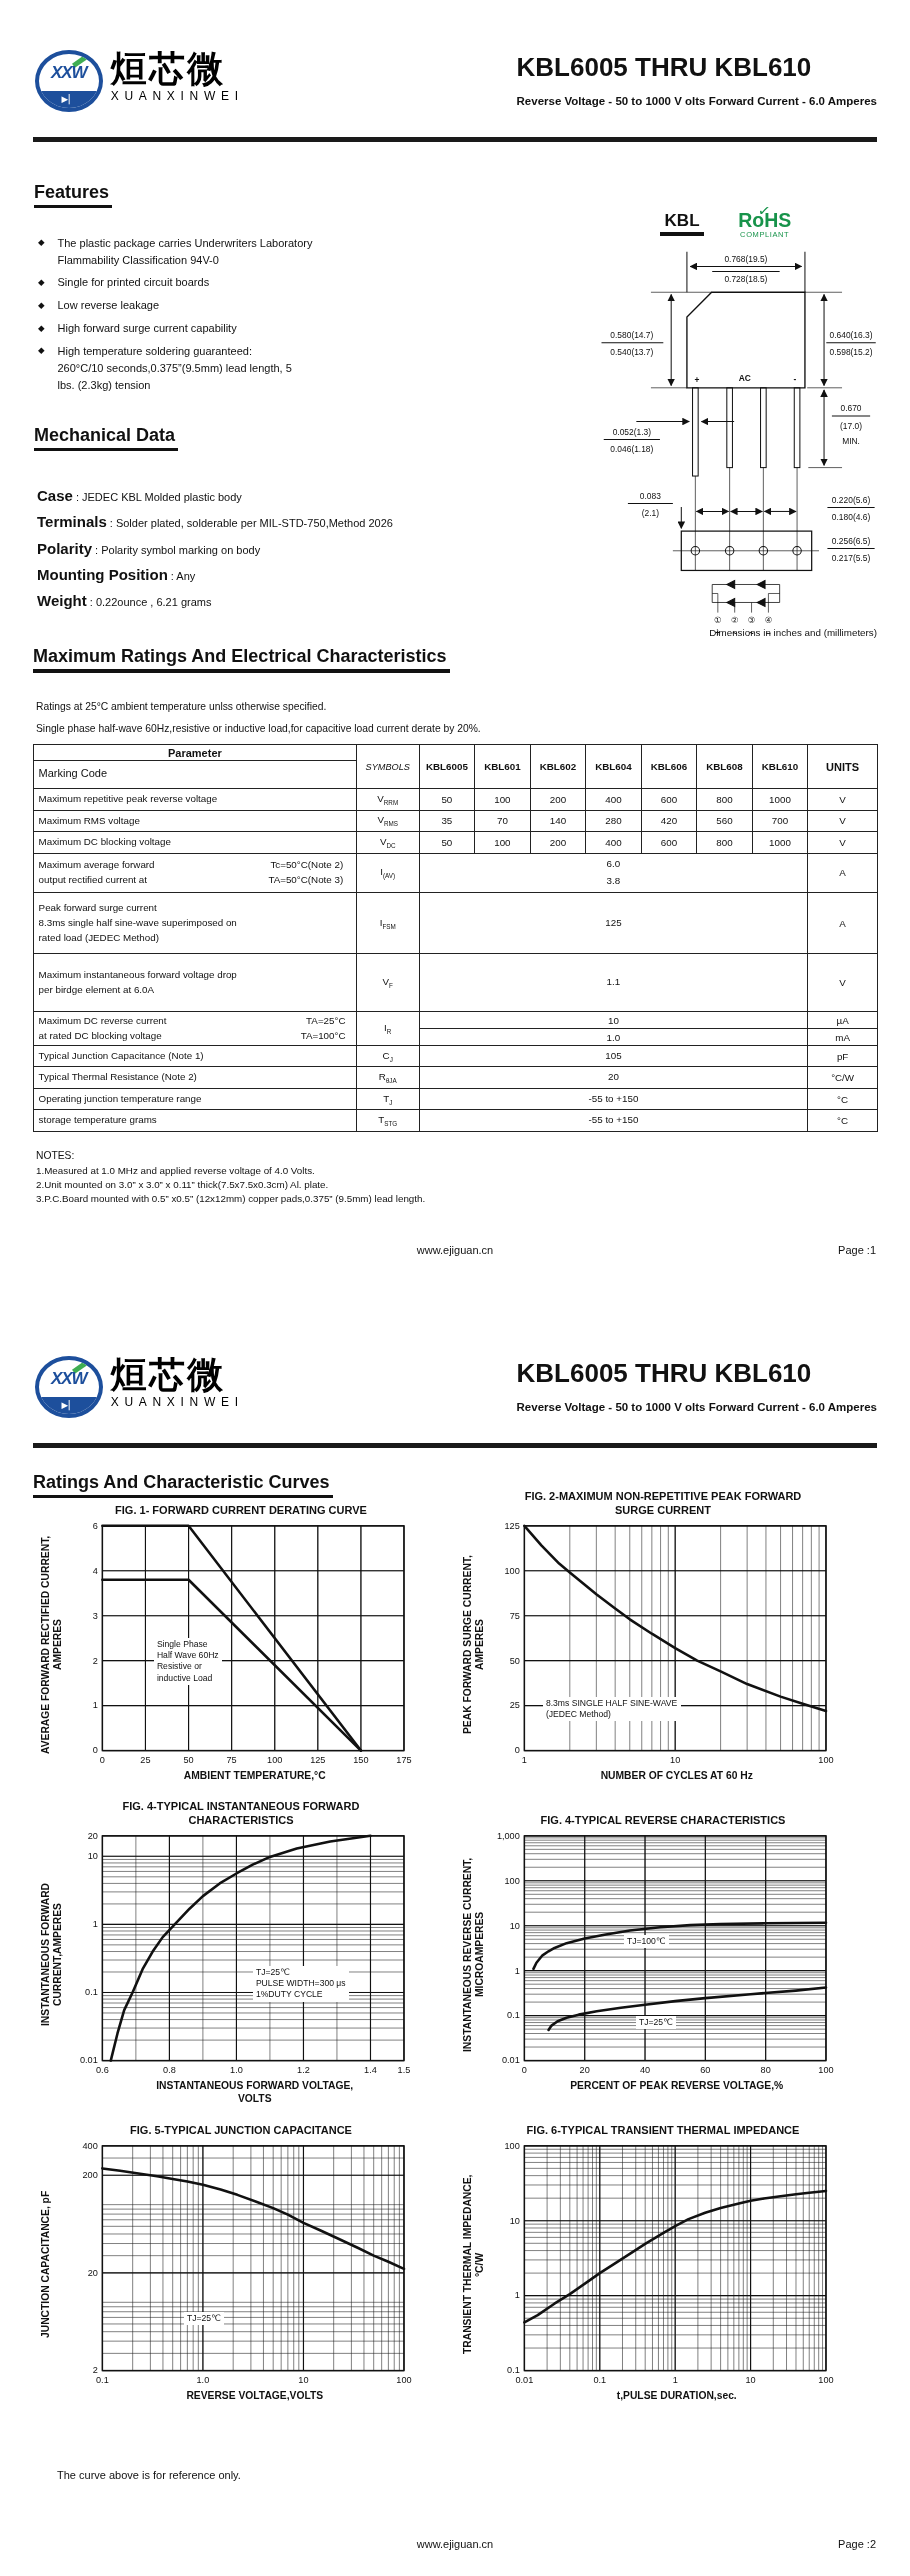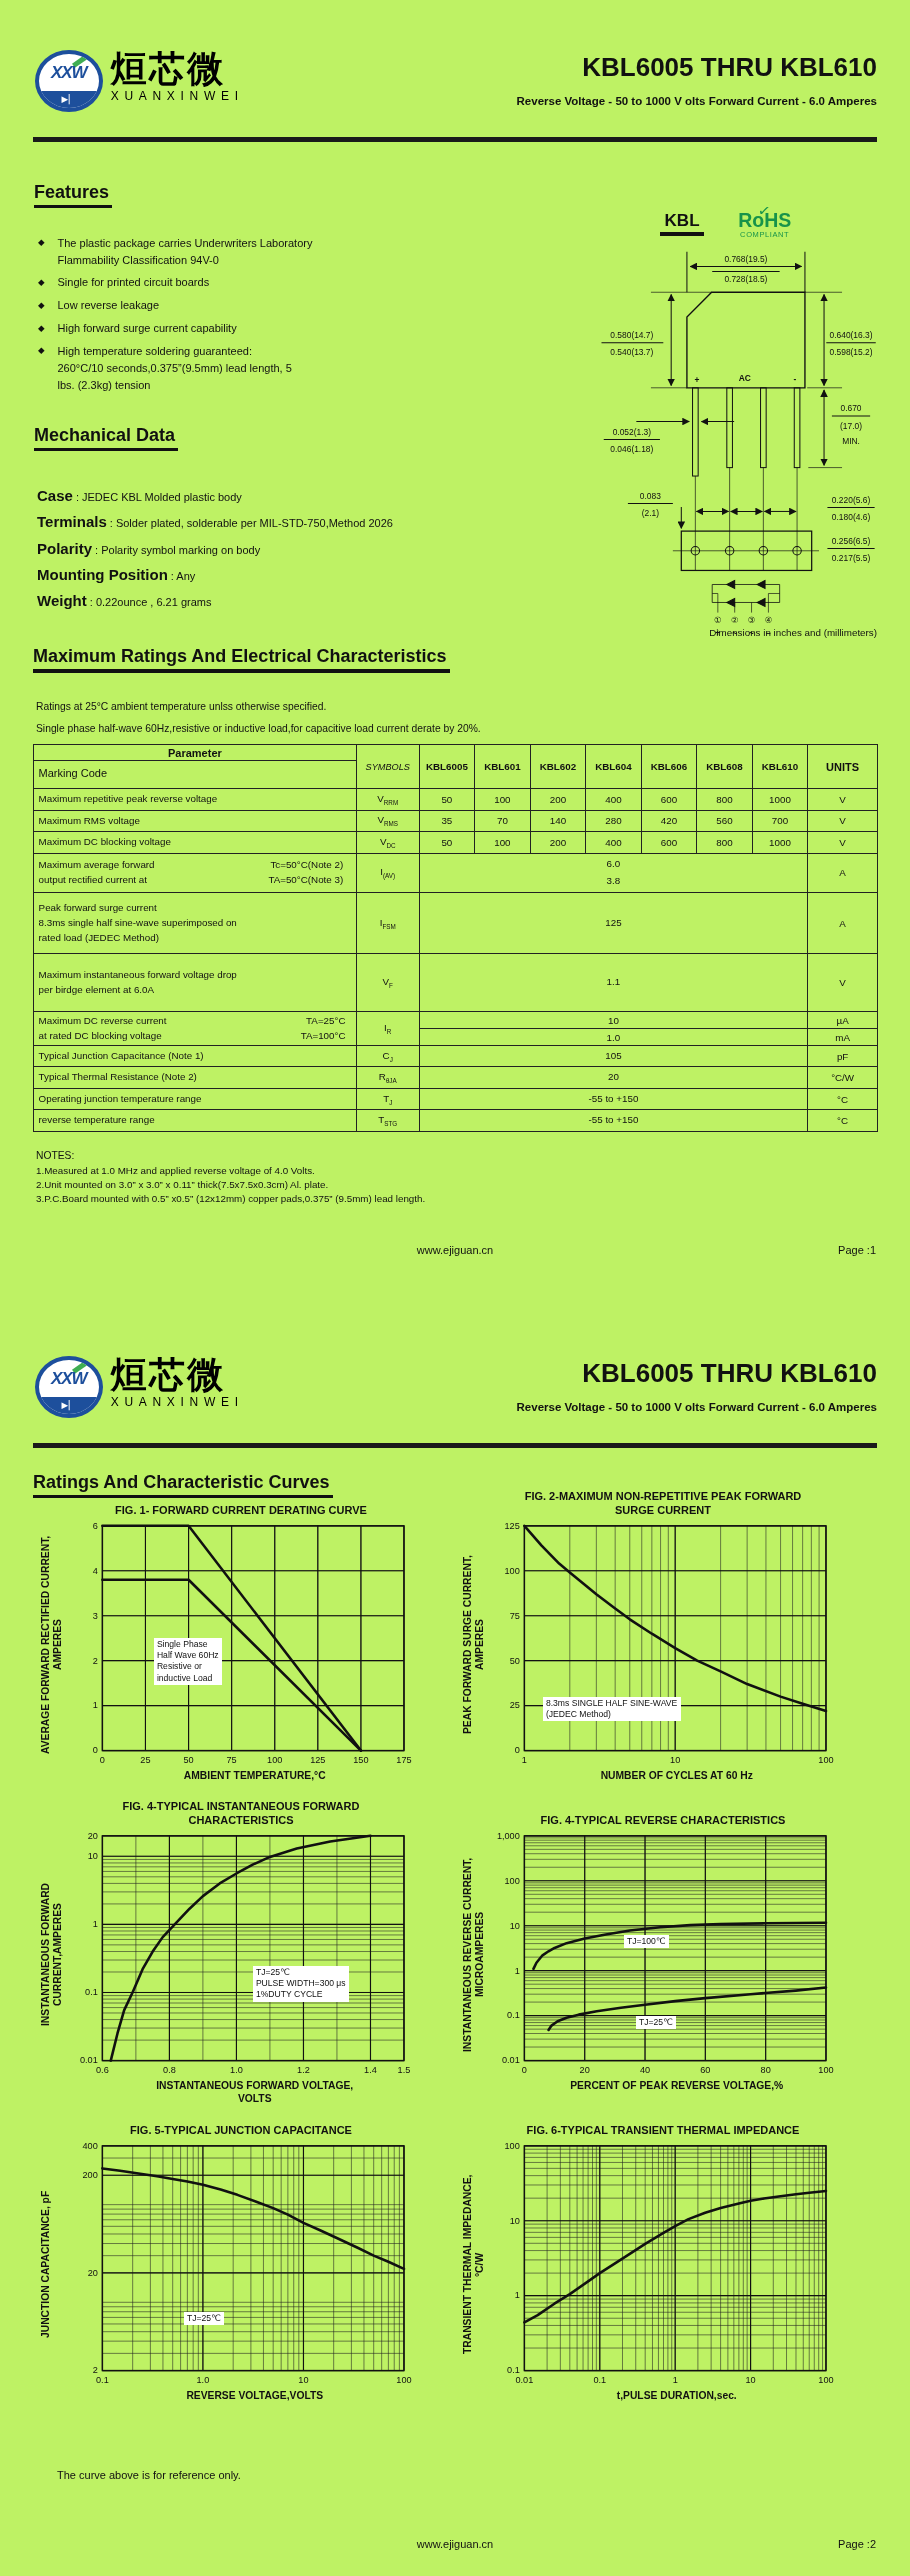--- a/index.html
+++ b/index.html
@@ -1,34 +1,34 @@
 <!DOCTYPE html>
 <html style="font-size:9.2px"><head>
 <meta charset="utf-8">
 <style>
   html,body{margin:0;padding:0;background:#e8e8e8;}
-  .sheet{position:relative;width:910px;height:2576px;background:#bef264;margin:0 auto;
+  .sheet{position:relative;width:910px;height:2576px;background:#ffffff;margin:0 auto;
          font-family:"Liberation Sans","DejaVu Sans",sans-serif;color:#111;overflow:hidden;}
   .page{position:absolute;left:0;width:910px;height:1288px;}
   #page1{top:0;} #page2{top:1288px;}
 
   
   .hdr{position:absolute;left:33px;right:33px;height:92px;}
   .logo{position:absolute;left:1.7px;top:0;display:flex;align-items:flex-start;}
   .logo-ellipse{position:relative;width:68px;height:62px;border:4.6px solid #1d4f9c;border-radius:50%;
                 overflow:hidden;background:#fff;box-sizing:border-box;}
   .logo-xxw{position:absolute;left:0;right:0;top:9.2px;text-align:center;font-weight:bold;font-style:italic;
             font-size:17px;letter-spacing:-1.1px;color:#1d4f9c;}
   .logo-gr{position:absolute;left:33px;top:4.6px;width:15px;height:4.6px;background:#3fae52;transform:rotate(-35deg);}
   .logo-band{position:absolute;left:-3.4px;right:-3.4px;bottom:-2.3px;height:19.5px;background:#1d4f9c;}
   .logo-diode{position:absolute;left:0;right:0;top:2.9px;text-align:center;color:#fff;font-size:8.6px;letter-spacing:0.6px;}
   .logo-names{margin-left:8px;}
   .logo-cn{font-size:36px;font-weight:bold;line-height:1.05;letter-spacing:2.3px;color:#000;}
   .logo-en{font-size:12px;letter-spacing:5.7px;color:#000;margin-top:1.1px;}
-  .hdr-right{position:absolute;right:0;top:2.3px;text-align:right;}
+  .hdr-right{position:absolute;right:0;top:2.3px;}
   .hdr-title{font-size:26px;font-weight:bold;letter-spacing:0px;}
   .hdr-sub{font-size:11.5px;font-weight:bold;margin-top:11.5px;}
   .hdr-rule{position:absolute;left:0;right:0;bottom:0;height:5.2px;background:#1a1a1a;}
 
   .prodfam{position:absolute;left:0;right:0;text-align:center;font-size:13.8px;font-weight:bold;letter-spacing:0.3px;}
 
   .sec-h{display:inline-block;font-size:18px;font-weight:bold;border-bottom:3.4px solid #111;padding:0 3.4px 2.3px 0;}
 
   
   .feat-item{display:flex;font-size:11px;line-height:1.55;margin:5.7px 0;}
@@ -419,21 +419,21 @@
             </tr>
             <tr>
               <td class="p-cell" style="padding: 2.9px 4.6px;">Operating junction temperature range</td>
               <td><span>T</span><sub>J</sub></td>
               <td colspan="7" class="v2">
                 <div>-55 to +150</div>
               </td>
               <td>°C</td>
             </tr>
             <tr>
-              <td class="p-cell" style="padding: 2.9px 4.6px;">reverse temperature range</td>
+              <td class="p-cell" style="padding: 2.9px 4.6px;">storage temperature grams</td>
               <td><span>T</span><sub>STG</sub></td>
               <td colspan="7" class="v2">
                 <div>-55 to +150</div>
               </td>
               <td>°C</td>
             </tr>
           </tbody>
         </table>
       </div>
 

